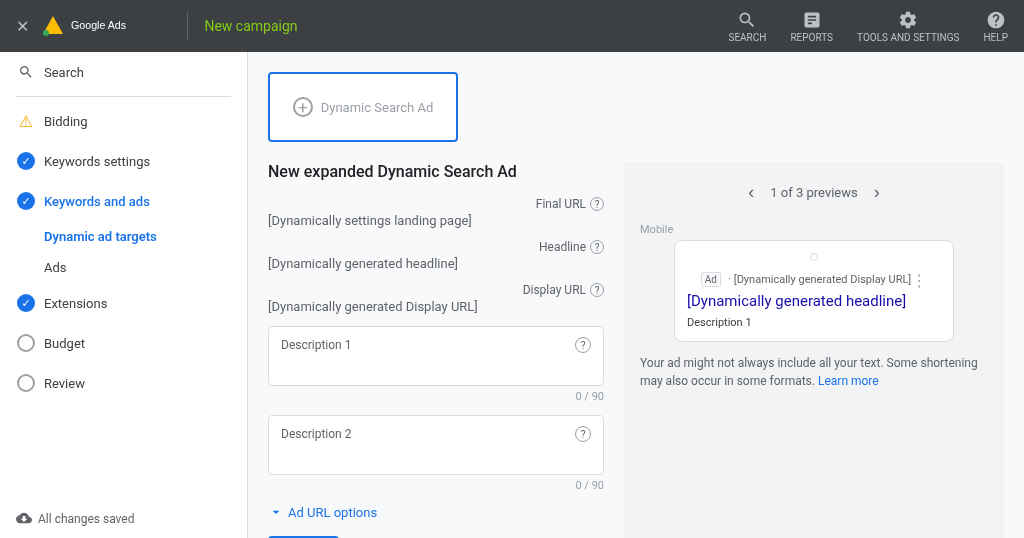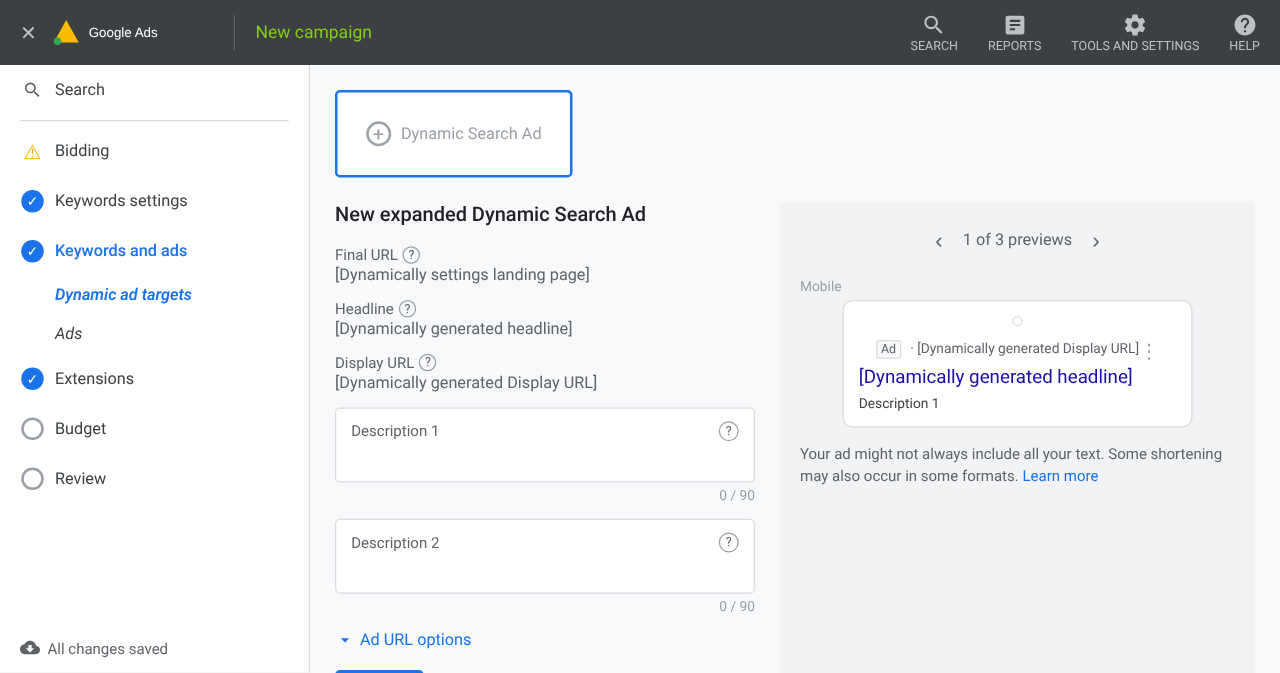--- a/index.html
+++ b/index.html
@@ -115,21 +115,20 @@
       background: #dadce0;
       margin: 4px 16px;
     }
     .sidebar-sub-item {
       display: flex;
       align-items: center;
       padding: 8px 16px 8px 44px;
       cursor: pointer;
       color: #3c4043;
       font-size: 13px;
-      font-style: italic;
     }
     .sidebar-sub-item.active {
       color: #1a73e8;
       font-weight: 600;
     }
 
     .sidebar-bottom {
       margin-top: auto;
       padding: 12px 16px;
       color: #5f6368;
@@ -193,20 +192,21 @@
     .field-group {
       margin-bottom: 12px;
     }
     .field-label {
       font-size: 12px;
       color: #5f6368;
       display: flex;
       align-items: center;
       gap: 4px;
       margin-bottom: 2px;
+      justify-content: flex-end;
     }
     .field-value {
       font-size: 13px;
       color: #5f6368;
     }
     .field-help {
       width: 14px; height: 14px;
       border-radius: 50%;
       border: 1px solid #9aa0a6;
       display: inline-flex;

